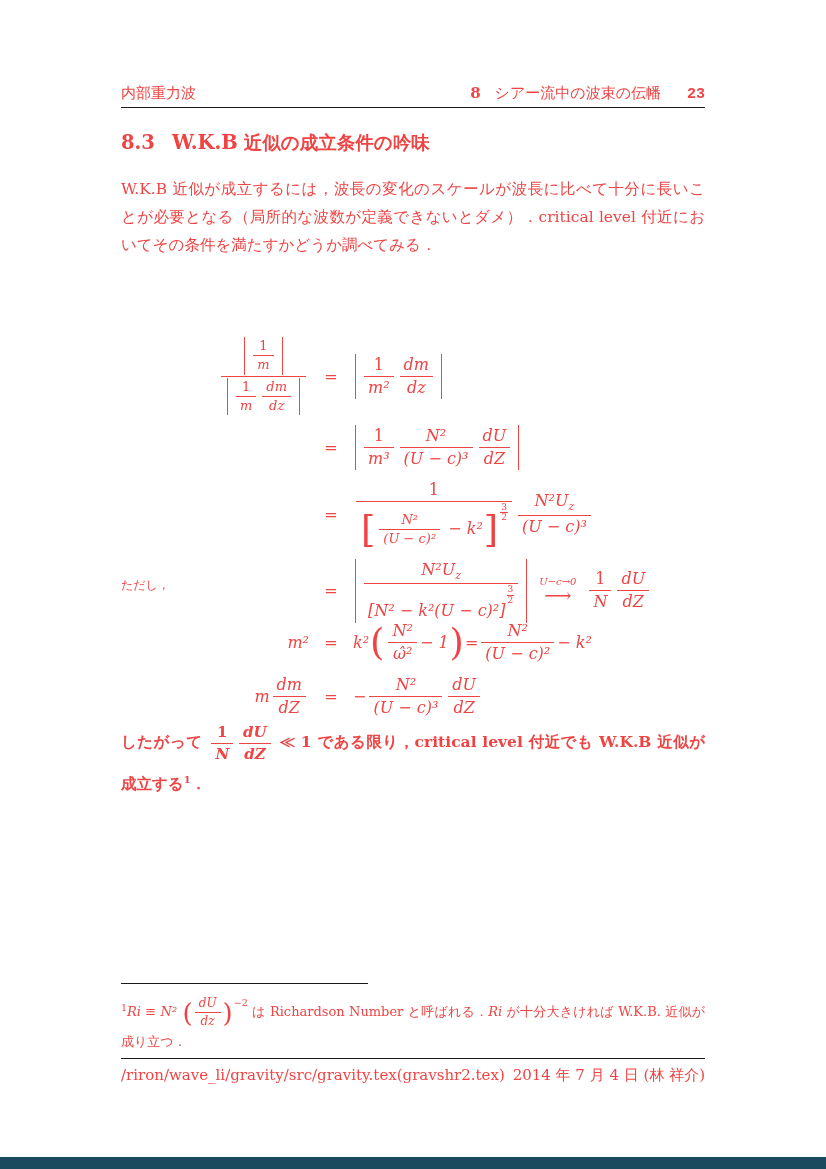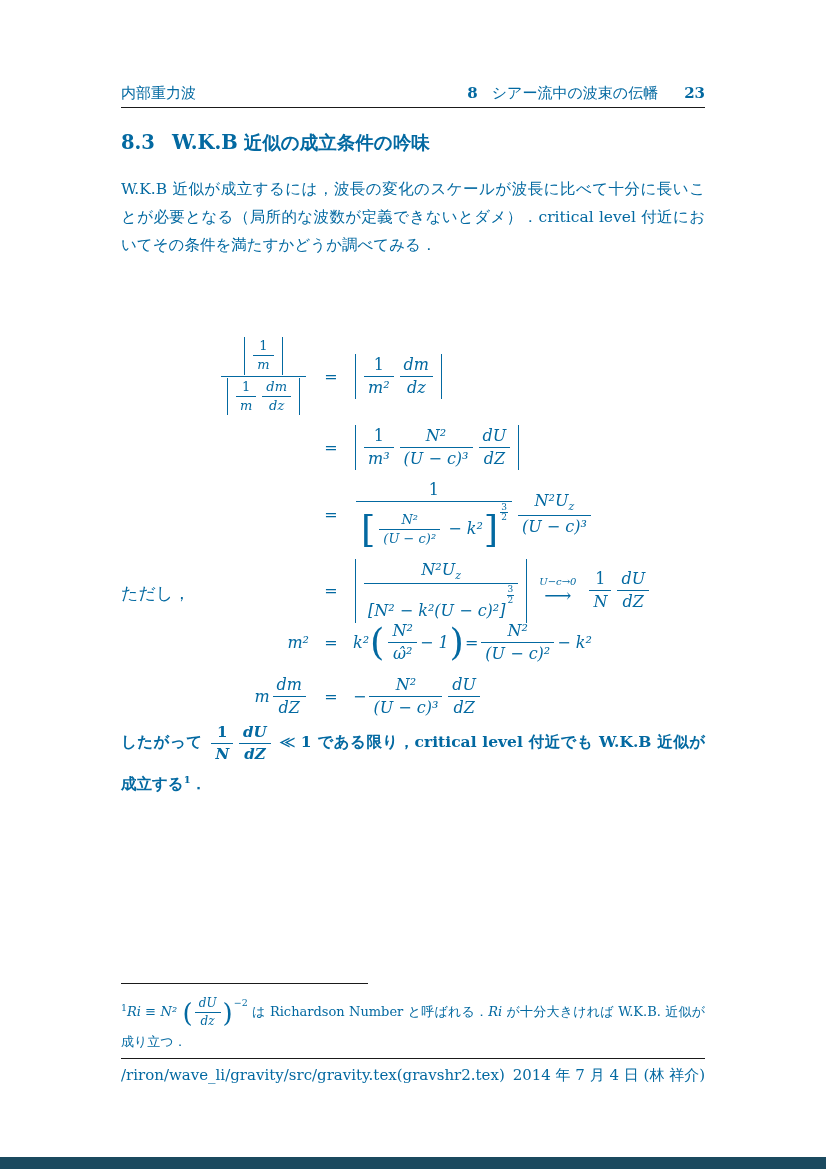--- a/index.html
+++ b/index.html
@@ -1,23 +1,23 @@
 <!DOCTYPE html>
 <html><head>
 <meta charset="utf-8">
 <style>
   html,body{margin:0;padding:0;background:#ffffff;}
-  .page{position:relative;width:826px;height:1169px;background:#fff;color:#0369a1;
+  .page{position:relative;width:826px;height:1169px;background:#fff;color:#ef4444;
         font-family:"DejaVu Serif","Liberation Serif",serif;overflow:hidden;}
   .blk{position:absolute;left:121px;width:584px;}
   
   .hdr{top:84px;display:flex;justify-content:space-between;align-items:baseline;font-size:15px;}
   .hdr-right{display:flex;align-items:baseline;}
   .hdr-num{font-weight:bold;margin-right:14px;}
-  .hdr-pg{font-weight:bold;margin-left:26px;}
+  .hdr-pg{font-weight:bold;margin-left:26px;font-family:Liberation Mono, monospace;}
   .rule{position:absolute;left:121px;width:584px;height:1px;background:#1a1a1a;}
   .hdr-rule{top:107px;}
   
   .sect{top:130px;margin:0;font-size:19.5px;font-weight:bold;}
   .sect-no{margin-right:17px;}
   .sect-jp{font-family:Liberation Serif, serif;font-size:18.5px;margin-left:6px;}
   
   .body{font-size:15.5px;line-height:28px;text-align:justify;margin:0;}
   .p1{top:175px;} .p2{top:258px;} .p3{top:722px;line-height:30px;font-weight:bold;}
   i,.mv{font-style:italic;}
@@ -40,21 +40,21 @@
         border-right:1px solid currentColor;padding:0 5px;margin:0 2px;}
   .bigdelim{font-style:normal;font-size:2.3em;line-height:0;vertical-align:middle;padding:0 1px;}
   .supfrac{display:inline-block;vertical-align:14px;margin-left:1px;}
   .tfrac{display:inline-block;text-align:center;font-size:9px;line-height:1.05;font-style:normal;}
   .tfrac .tn{display:block;padding:0 1px;}
   .tfrac .td{display:block;border-top:1px solid currentColor;padding:0 1px;}
   sub{font-size:0.68em;}
   .limarr{display:inline-flex;flex-direction:column;align-items:center;margin:0 10px;}
   .limarr .lab{font-size:10px;font-style:italic;line-height:1;margin-bottom:-1px;}
   .limarr .arr{font-size:19px;line-height:1;font-style:normal;}
-  .tadashi{position:absolute;left:121px;top:565px;font-size:17px;}
+  .tadashi{position:absolute;left:121px;top:565px;font-size:12px;}
   .p3 .frac{font-size:15px;}
   .fnsup{font-size:10px;vertical-align:super;}
   
   .fnrule{top:983px;width:247px;}
   .fnote{position:absolute;left:121px;top:991px;width:584px;font-size:13px;line-height:23px;
          text-align:justify;margin:0;}
   .fnote .frac{font-size:12px;margin:0 1px;}
   .fnote .bigdelim{font-size:2em;}
   .fexp{font-size:9.5px;vertical-align:10px;font-style:normal;}
   .fnote sup{font-size:9.5px;}

